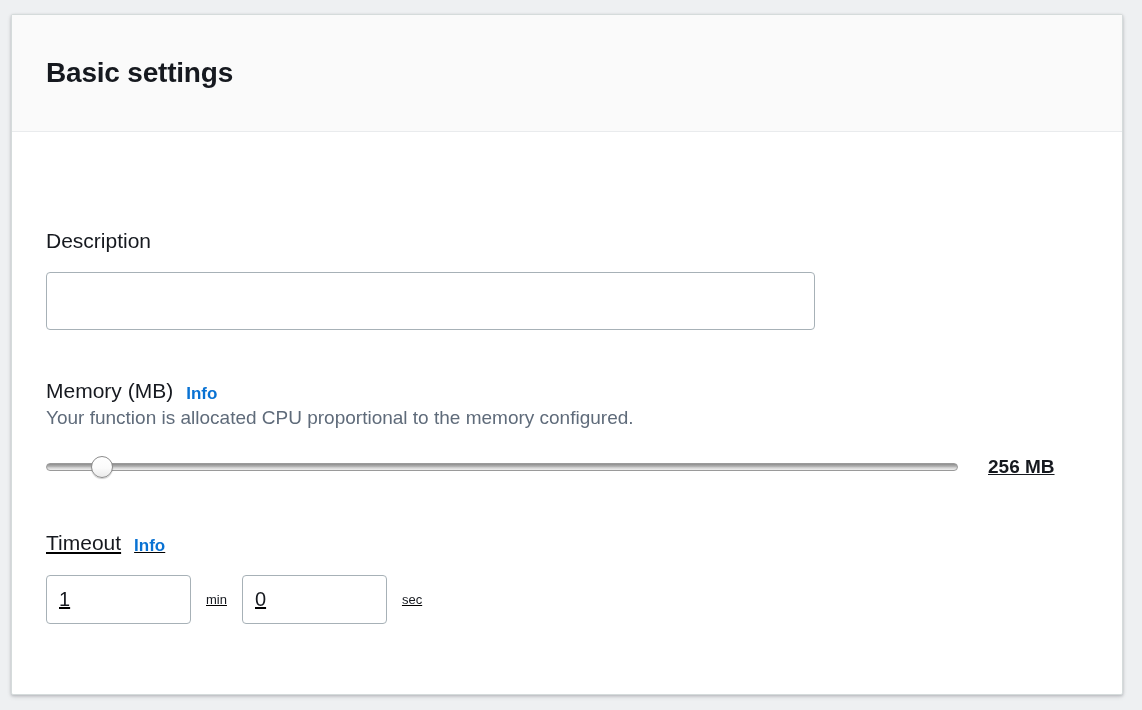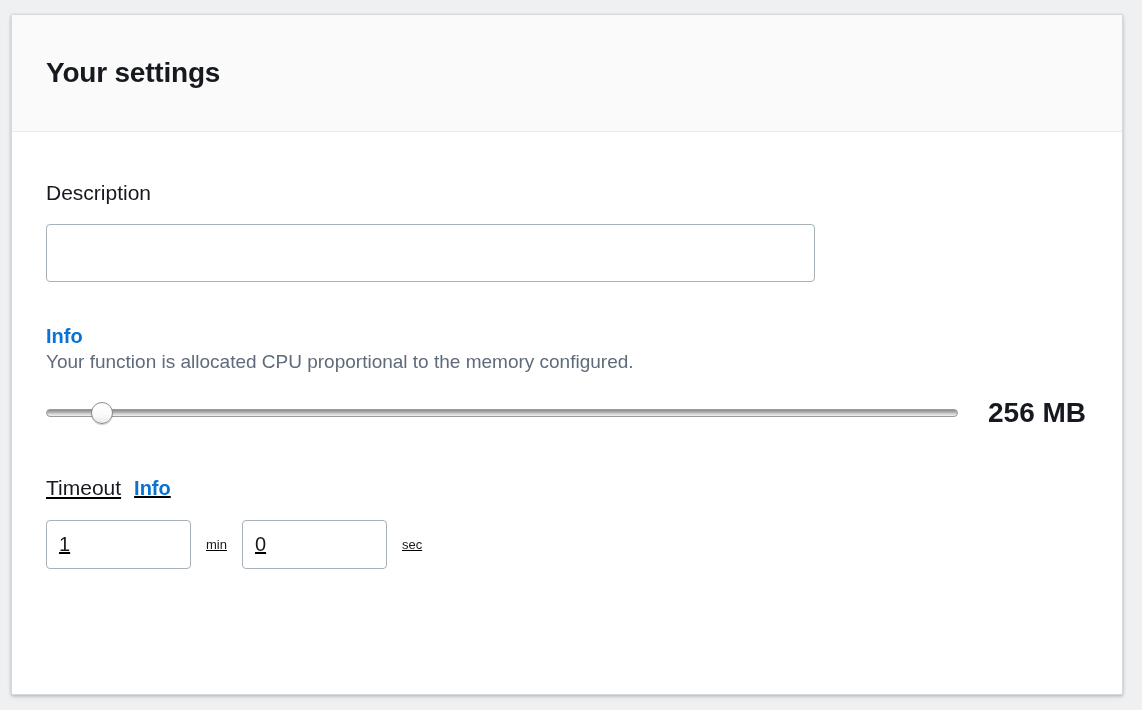--- a/index.html
+++ b/index.html
@@ -64,23 +64,24 @@
   .field {
     margin-bottom: 0;
   }
   .field-label {
     font-size: 21px;
     color: #16191f;
     line-height: 1.25;
     display: flex;
     align-items: flex-end;
     gap: 13px;
+    margin-top: 48px;
   }
   .info-link {
-    font-size: 20px;
+    font-size: 17px;
     font-weight: bold;
     color: #0972d3;
     cursor: pointer;
     text-decoration: none;
   }
   .field-desc {
     font-size: 19px;
     color: #5f6b7a;
     line-height: 1.35;
   }
@@ -139,25 +140,26 @@
     left: 42px;
     width: 22px;
     height: 22px;
     border-radius: 50%;
     background: linear-gradient(to bottom, #ffffff 0%, #fbfbfb 55%, #ebebeb 100%);
     border: 1px solid #8c8c8c;
     box-sizing: border-box;
     box-shadow: 0 1px 1px rgba(0, 0, 0, 0.20);
   }
   .slider-value {
-    font-size: 28px;
+    font-size: 19px;
     font-weight: bold;
     color: #16191f;
     margin-left: 30px;
     white-space: nowrap;
+    text-decoration: underline;
   }
 
   
   .timeout-section {
     margin-top: 46px;
     text-decoration: underline;
   }
   .timeout-row {
     display: flex;
     align-items: center;
@@ -175,34 +177,35 @@
   }
 </style>
 </head>
 <body>
 
 <div class="page">
 
   <div class="card">
 
     <div class="card-header">
-      <div class="card-title">Your settings</div>
+      <div class="card-title">Basic settings</div>
     </div>
 
     <div class="card-body">
 
       <div class="field">
         <div class="field-label">
           <span>Description</span>
         </div>
         <input id="description-input" class="text-input" type="text" value="" style="">
       </div>
 
       <div class="field memory-section">
         <div class="field-label">
+          <span>Memory (MB)</span>
           <a class="info-link">Info</a>
         </div>
         <div class="field-desc">Your function is allocated CPU proportional to the memory configured.</div>
 
         <div class="slider-row">
           <div class="slider-wrap">
             <div class="slider-track"></div>
             <div class="slider-thumb" style="left: 44.5px;"></div>
           </div>
           <div class="slider-value">256 MB</div>

